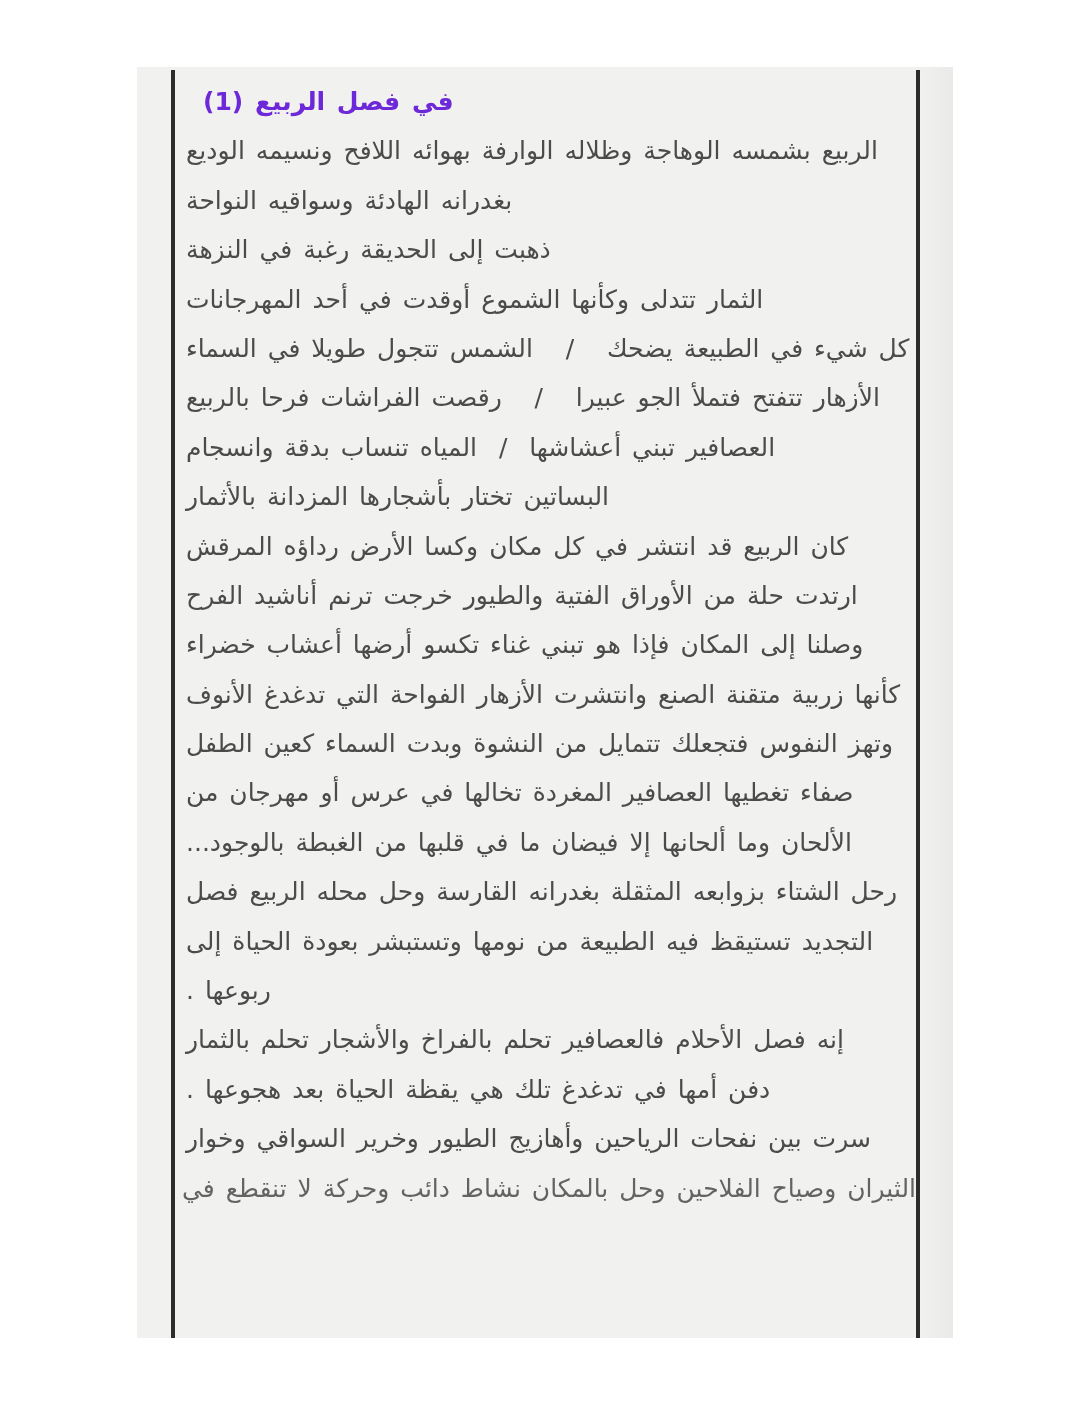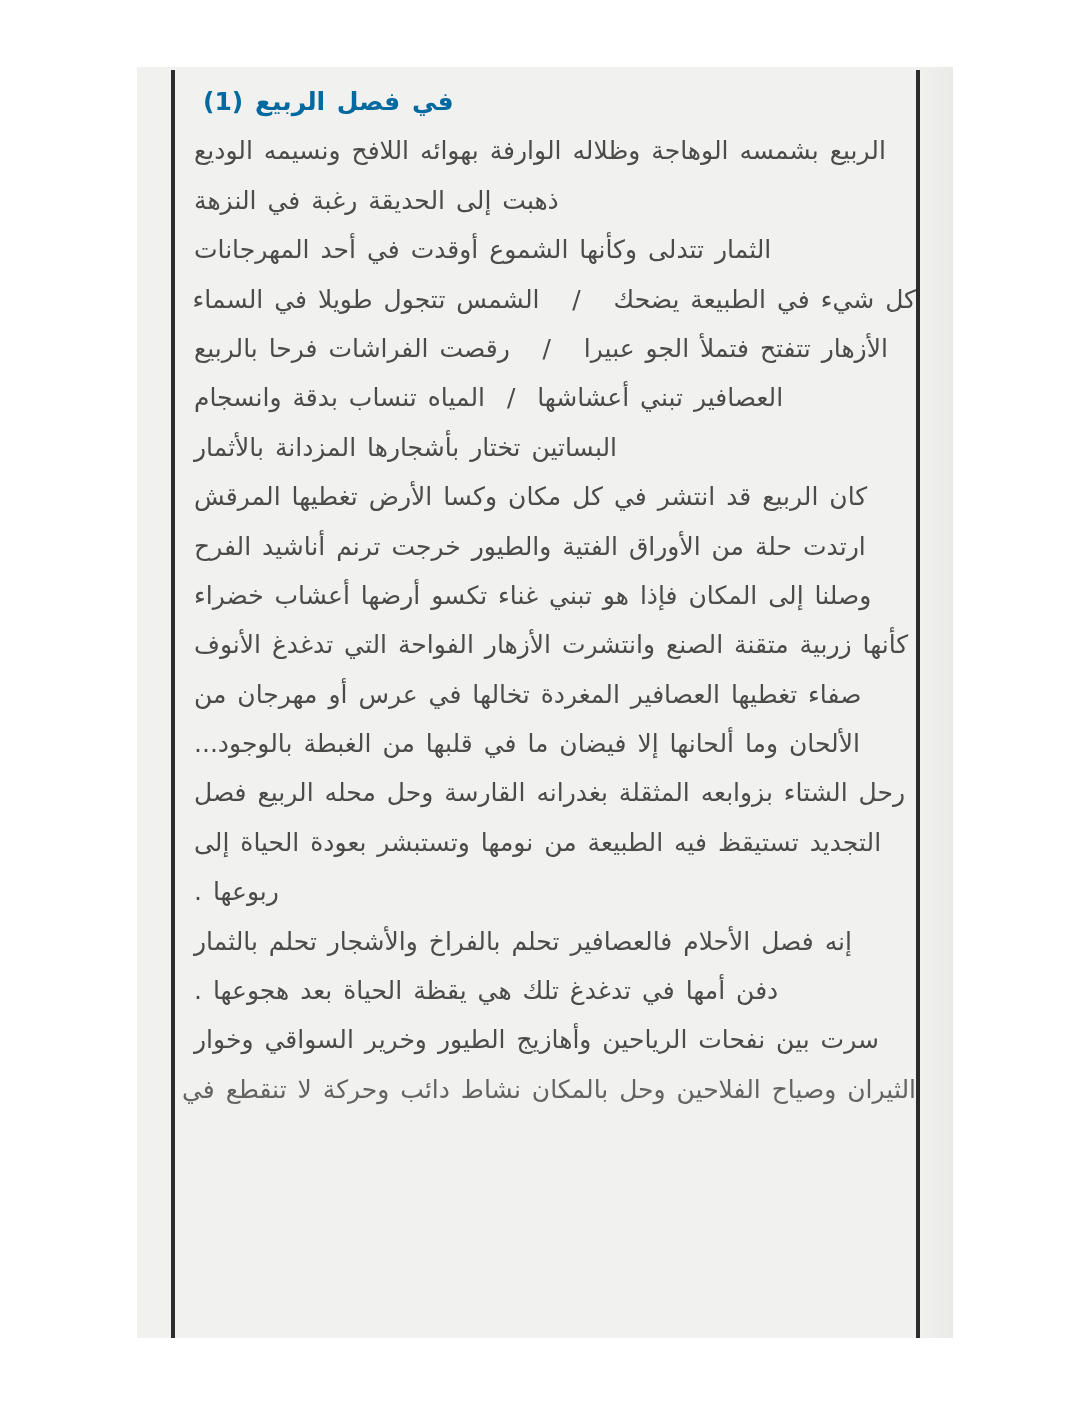--- a/index.html
+++ b/index.html
@@ -47,54 +47,56 @@
     overflow: hidden;
     color: #4b4b49;
     font-size: 25px;
     line-height: 49.4px;
     word-spacing: 3px;
   }
   .line {
     display: block;
     white-space: nowrap;
     text-align: left;      
-    padding-left: 18px;
+    padding-left: 10px;
     height: 49.4px;
   }
   .title-line {
     font-weight: bold;
-    color: #0369a1;
+    color: #6d28d9;
     padding-left: 27px;
   }
   .clipped-line {
     opacity: 0.85;
   }
 </style>
 </head>
 <body>
 
 <div class="canvas">
   <div class="page">
     <div class="border-line left"></div>
     <div class="border-line right"></div>
 
     <div class="text-area">
       <div class="line title-line">في فصل الربيع (1)</div>
 
       <div class="line">الربيع بشمسه الوهاجة وظلاله الوارفة بهوائه اللافح ونسيمه الوديع</div>
+      <div class="line">بغدرانه الهادئة وسواقيه النواحة</div>
       <div class="line">ذهبت إلى الحديقة رغبة في النزهة</div>
       <div class="line">الثمار تتدلى وكأنها الشموع أوقدت في أحد المهرجانات</div>
       <div class="line">كل شيء في الطبيعة يضحك &nbsp; / &nbsp; الشمس تتجول طويلا في السماء</div>
       <div class="line">الأزهار تتفتح فتملأ الجو عبيرا &nbsp; / &nbsp; رقصت الفراشات فرحا بالربيع</div>
       <div class="line">العصافير تبني أعشاشها &nbsp;/&nbsp; المياه تنساب بدقة وانسجام</div>
       <div class="line">البساتين تختار بأشجارها المزدانة بالأثمار</div>
-      <div class="line">كان الربيع قد انتشر في كل مكان وكسا الأرض تغطيها المرقش</div>
+      <div class="line">كان الربيع قد انتشر في كل مكان وكسا الأرض رداؤه المرقش</div>
       <div class="line">ارتدت حلة من الأوراق الفتية والطيور خرجت ترنم أناشيد الفرح</div>
       <div class="line">وصلنا إلى المكان فإذا هو تبني غناء تكسو أرضها أعشاب خضراء</div>
       <div class="line">كأنها زربية متقنة الصنع وانتشرت الأزهار الفواحة التي تدغدغ الأنوف</div>
+      <div class="line">وتهز النفوس فتجعلك تتمايل من النشوة وبدت السماء كعين الطفل</div>
       <div class="line">صفاء تغطيها العصافير المغردة تخالها في عرس أو مهرجان من</div>
       <div class="line">الألحان وما ألحانها إلا فيضان ما في قلبها من الغبطة بالوجود...</div>
       <div class="line">رحل الشتاء بزوابعه المثقلة بغدرانه القارسة وحل محله الربيع فصل</div>
       <div class="line">التجديد تستيقظ فيه الطبيعة من نومها وتستبشر بعودة الحياة إلى</div>
       <div class="line">ربوعها .</div>
       <div class="line">إنه فصل الأحلام فالعصافير تحلم بالفراخ والأشجار تحلم بالثمار</div>
       <div class="line">دفن أمها في تدغدغ تلك هي يقظة الحياة بعد هجوعها .</div>
       <div class="line">سرت بين نفحات الرياحين وأهازيج الطيور وخرير السواقي وخوار</div>
 
       <div class="line clipped-line">الثيران وصياح الفلاحين وحل بالمكان نشاط دائب وحركة لا تنقطع في الأرجاء</div>

